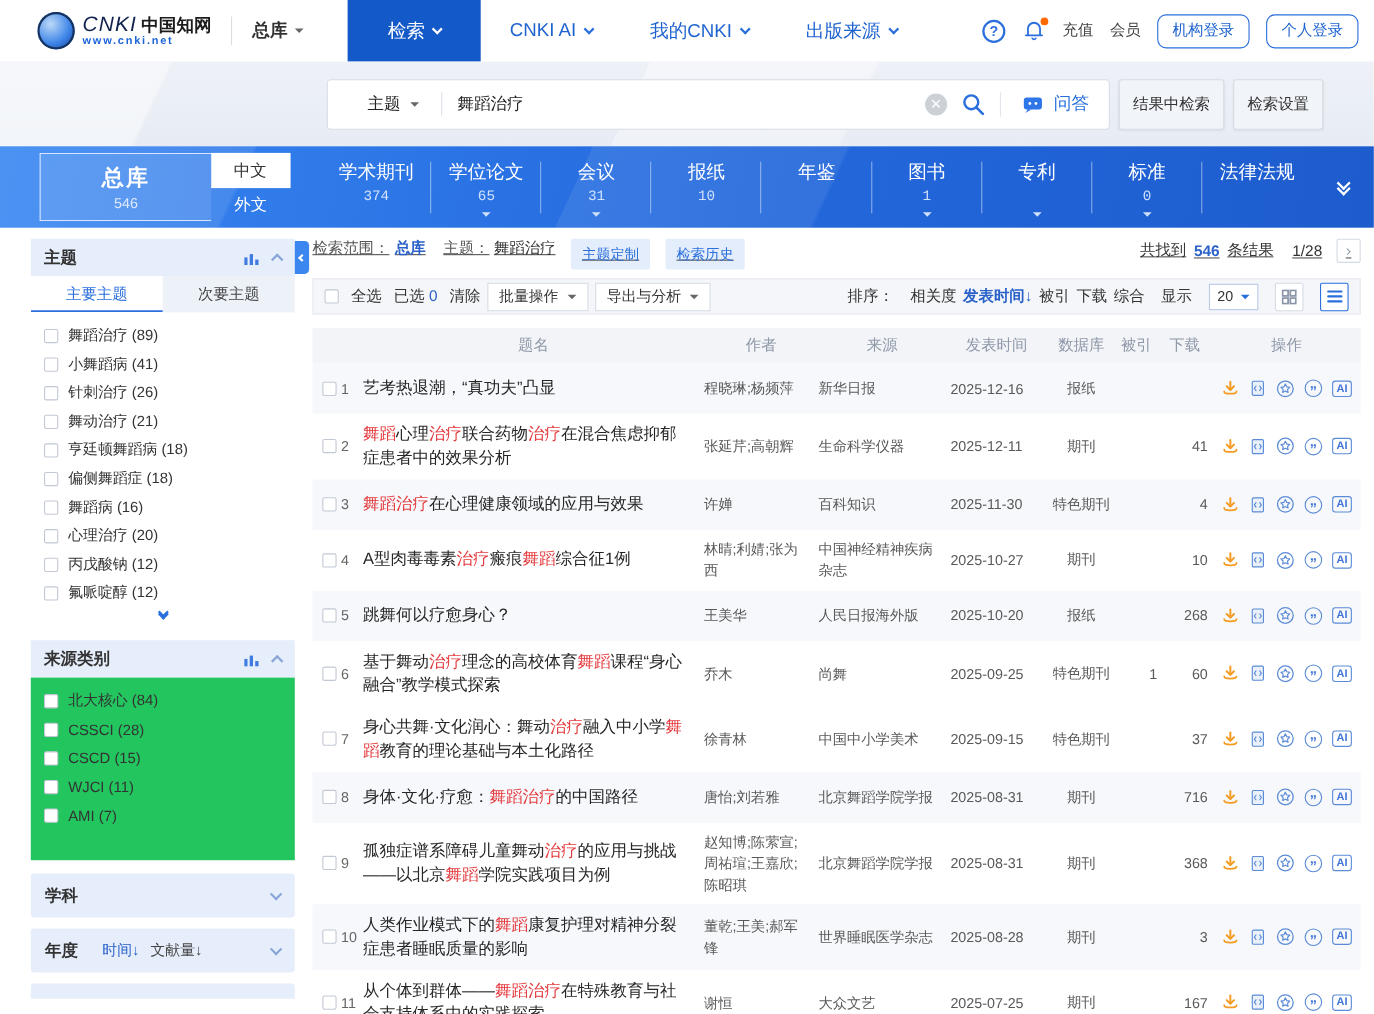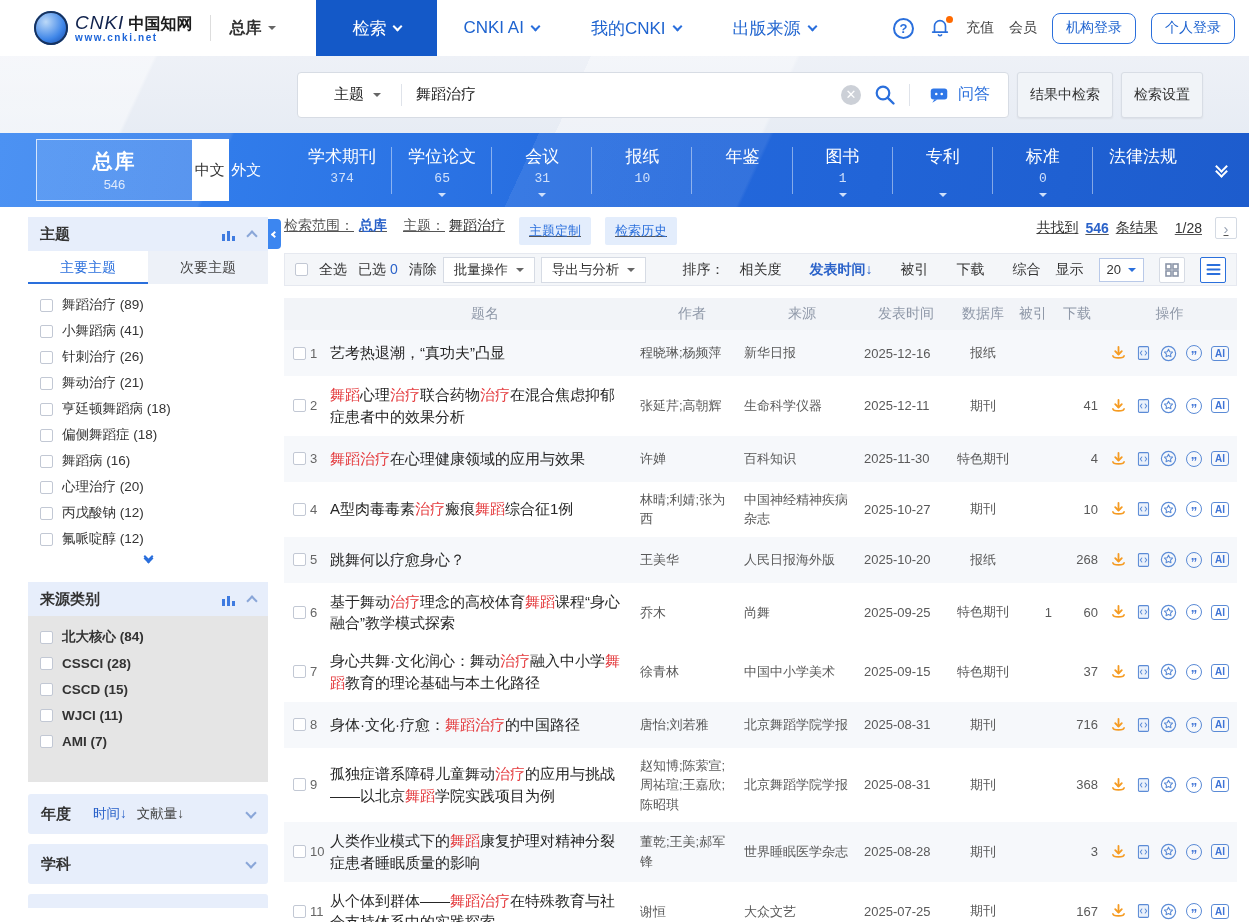--- a/index.html
+++ b/index.html
@@ -65,21 +65,21 @@
 
 .blue-band { height:74px; display:flex; align-items:center; position:relative;
   background:
    linear-gradient(115deg, rgba(255,255,255,.10) 18%, transparent 18.3%, transparent 42%, rgba(255,255,255,.08) 42%, rgba(255,255,255,.08) 60%, transparent 60.3%),
    linear-gradient(100deg,#3886f2,#2368dc 55%,#1d5ccd); }
 .zk-box { margin-left:36px; width:228px; height:62px; display:flex; z-index:1; }
 .zk-main { flex:1; border:1px solid rgba(255,255,255,.75); border-right:none; background:rgba(255,255,255,.10);
   display:flex; flex-direction:column; align-items:center; justify-content:center; }
 .zk-title { font-size:20px; font-weight:bold; color:#fff; letter-spacing:2px; }
 .zk-count { font-size:13px; color:#dfeafc; margin-top:2px; }
-.zk-langs { width:72px; display:flex; flex-direction:row; }
+.zk-langs { width:72px; display:flex; flex-direction:column; }
 .zk-lang { flex:1; display:flex; align-items:center; justify-content:center; font-size:15px; color:#fff; }
 .zk-lang.active { background:#fff; color:#333; border:1px solid rgba(255,255,255,.75); border-left:none; }
 .cats { display:flex; flex:1; margin:0 6px 0 28px; z-index:1;font-family:Liberation Mono, monospace; }
 .cat { flex:1; text-align:center; position:relative; }
 .cat:not(:last-child)::after { content:""; position:absolute; right:0; top:2px; bottom:2px; width:1px;
   background:rgba(255,255,255,.45); }
 .cat-label { font-size:17px; color:#fff; }
 .cat-count { display:block; font-size:13px; color:#cfe0fb; height:17px; margin-top:3px; }
 .cat-car { height:8px; }
 .band-expand { width:44px; display:flex; flex-direction:column; align-items:center; margin-right:6px; z-index:1; }
@@ -98,21 +98,21 @@
 .side-tabs { display:flex; height:33px; }
 .side-tab { flex:1; display:flex; align-items:center; justify-content:center; font-size:14px; }
 .side-tab.active { color:#2a6fdc; background:#fff; box-shadow:inset 0 -2px 0 #2a6fdc; }
 .side-tab.inactive { background:#edf1f8; color:#444; }
 .side-list { padding:8px 12px 2px; background:#fff; }
 .side-item { display:flex; align-items:center; gap:9px; height:26px; font-size:13.5px; color:#333; }
 .cb { width:13px; height:13px; border:1px solid #c2c8d4; border-radius:2px; background:#fff; flex-shrink:0; }
 .side-more { display:flex; flex-direction:column; align-items:center; padding:2px 0 8px; background:#fff; }
 .side-more .chev { width:7px; height:7px; }
 .side-more .chev + .chev { margin-top:-5px; }
-.srcpad { padding-bottom:28px; background:#e5e5e5;font-weight:bold; }
+.srcpad { padding-bottom:28px; background:#22c55e; }
 .side-bar-collapsed { height:40px; background:#e7eefb; border-radius:3px; display:flex; align-items:center;
   padding:0 13px; margin-bottom:10px; }
 .side-bar-collapsed .t { font-size:15px; font-weight:bold; color:#333; }
 .yr-sorts { display:flex; gap:10px; margin-left:22px; font-size:13.5px; }
 .yr-time { color:#2a62c9; }
 .yr-cnt { color:#444; }
 .partial-bar { height:14px; background:#e7eefb; border-radius:3px 3px 0 0; }
 
 
 main { flex:1; min-width:0; }
@@ -407,32 +407,32 @@
     <span>WJCI (11)</span>
   </label>
           <label class="side-item">
     <span class="cb"></span>
     <span>AMI (7)</span>
   </label>
         </div>
     </div>
 
     <div class="side-bar-collapsed">
+      <span class="t">学科</span>
+      <span class="sh-icons">
+          <span class="chev down"></span>
+        </span>
+    </div>
+
+    <div class="side-bar-collapsed">
       <span class="t">年度</span>
       <span class="yr-sorts">
         <span class="yr-time">时间↓</span>
         <span class="yr-cnt">文献量↓</span>
       </span>
-      <span class="sh-icons">
-          <span class="chev down"></span>
-        </span>
-    </div>
-
-    <div class="side-bar-collapsed">
-      <span class="t">学科</span>
       <span class="sh-icons">
           <span class="chev down"></span>
         </span>
     </div>
 
     <div class="partial-bar"></div>
   </aside>
 
   <main>
     <div class="info-row">
@@ -461,21 +461,21 @@
       <div class="tb-btn">
         <span>批量操作</span>
           <span class="tri"></span>
       </div>
       <div class="tb-btn">
         <span>导出与分析</span>
           <span class="tri"></span>
       </div>
       <div class="tb-right">
         <span>排序：</span>
-        <span style="display:flex;gap:28px">
+        <span style="display:flex;gap:6px">
             <span class="sort-item">相关度</span>
             <span class="sort-item active">发表时间↓</span>
             <span class="sort-item">被引</span>
             <span class="sort-item">下载</span>
             <span class="sort-item">综合</span>
           </span>
         <span>显示</span>
         <span class="size-sel">
           <span>20</span>
             <span class="tri blue"></span>

